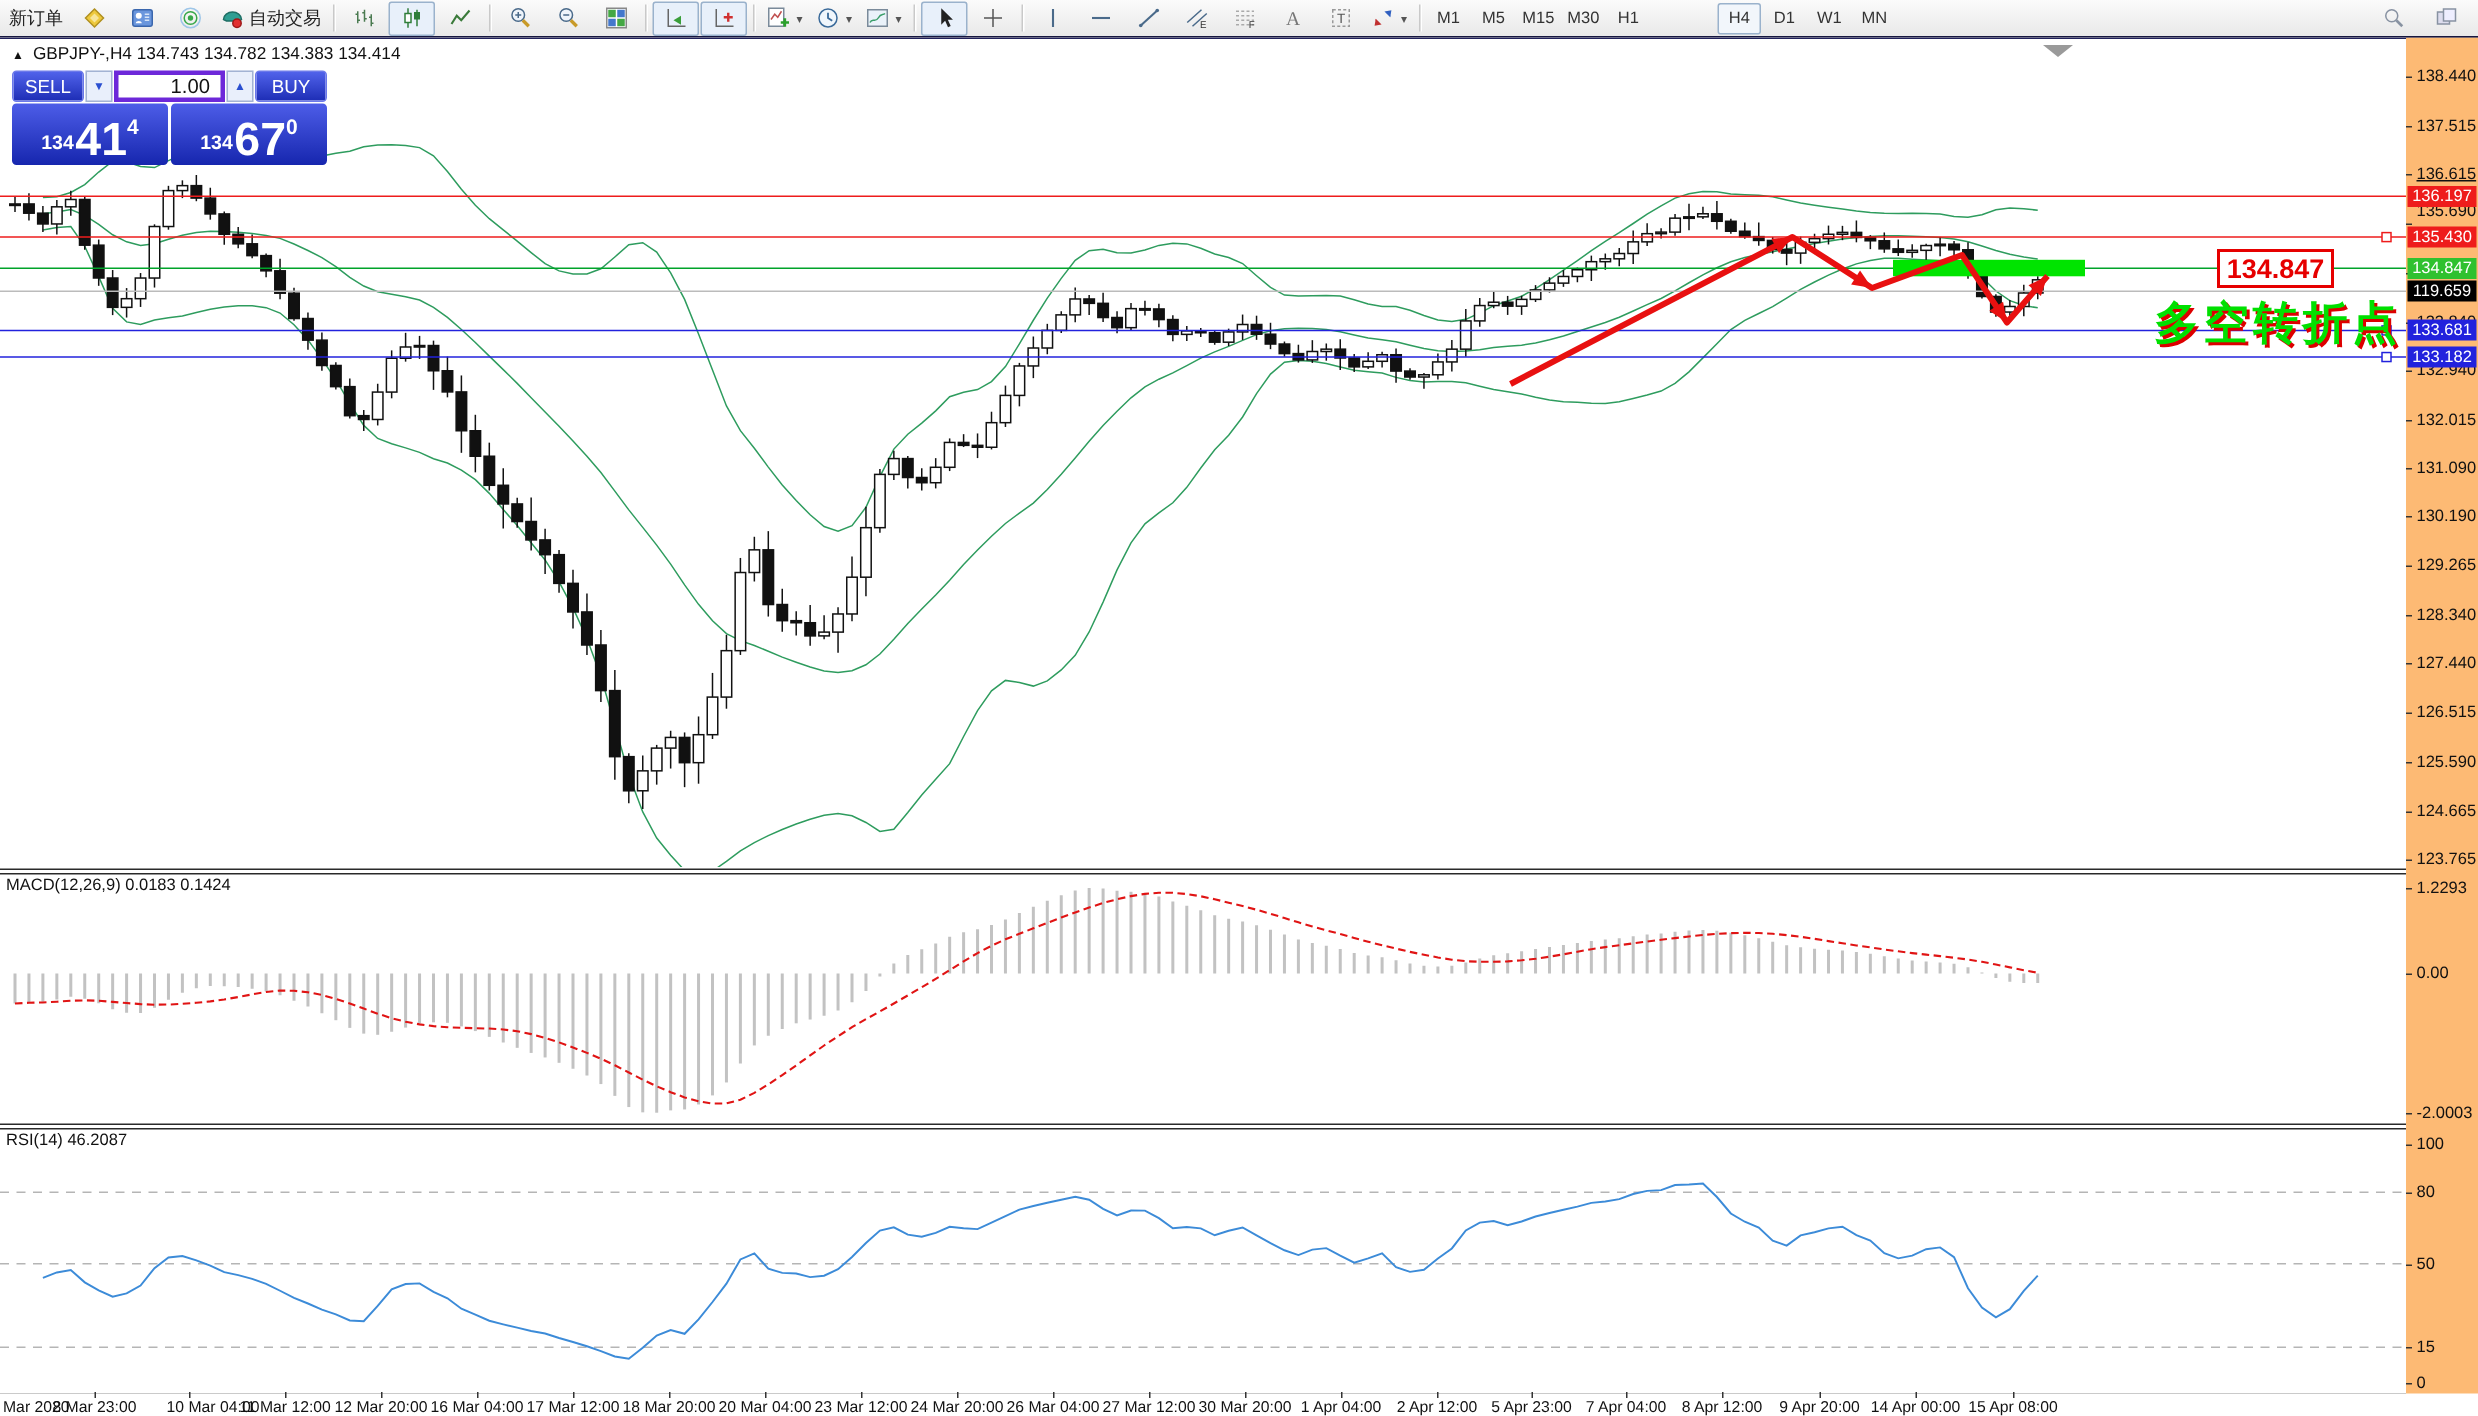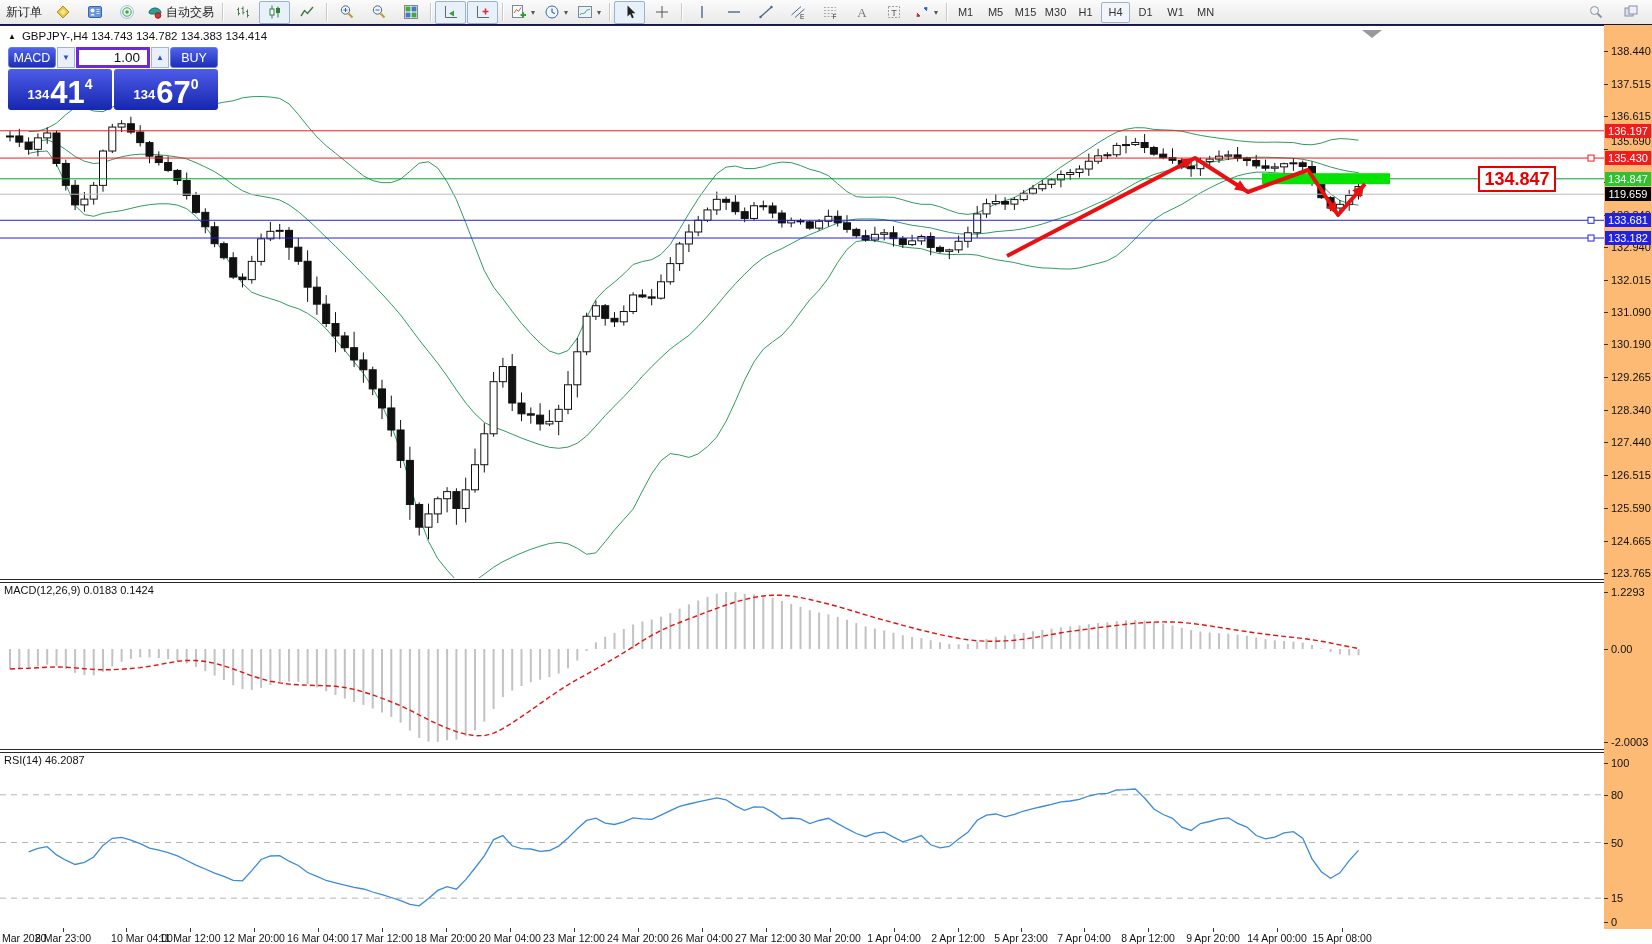--- a/index.html
+++ b/index.html
@@ -8,21 +8,21 @@
   #toolbar{position:absolute;left:0;top:0;width:1652px;height:25px;
     background:linear-gradient(#fbfbfb,#e9e9e9);border-bottom:1px solid #16163f;
     display:flex;align-items:center;gap:1px;padding:0 2px;box-sizing:border-box;z-index:20;}
   .tbtn{height:21px;min-width:23px;display:flex;align-items:center;justify-content:center;
     gap:3px;padding:0 3px;border:1px solid transparent;border-radius:2px;font-size:12px;color:#222;}
   .tbtn.pressed{background:#e8f0fa;border:1px solid #9ab2cc;}
   .tbtn .lbl{white-space:nowrap;}
   .tsep{width:1px;height:18px;background:#c9c9c9;margin:0 3px;box-shadow:1px 0 0 #fff;}
   .tfbtn{height:19px;min-width:27px;display:flex;align-items:center;justify-content:center;
     font-size:11px;color:#333;border:1px solid transparent;border-radius:2px;}
-  .tfbtn.pressed{background:#f2f6fb;border:1px solid #9ab2cc;}
+  .tfbtn.pressed{background:#f2f6fb;border:1px solid #9ab2cc;margin-left:44px;}
   .dd{font-size:8px;color:#555;margin-left:1px;}
   #tb-right{margin-left:auto;display:flex;gap:4px;margin-right:4px;}
   
   #chart-wrap{position:absolute;left:0;top:25px;width:1652px;height:919px;background:#fff;}
   #chart-svg{position:absolute;left:0;top:0;z-index:1;}
   #symbol-header{position:absolute;left:8px;top:5px;z-index:6;font-size:11.5px;color:#111;
     display:flex;align-items:center;gap:6px;}
   #collapse-glyph{font-size:8px;color:#111;}
   
   #trade-panel{position:absolute;left:8px;top:22px;width:210px;z-index:6;}
@@ -766,21 +766,21 @@
       <line x1="1604.5" y1="1" x2="1604.5" y2="904" stroke="#2a2a2a" stroke-width="1"></line>
     </svg>
 
   <div id="symbol-header">
     <span id="collapse-glyph">▲</span>
     <span>GBPJPY-,H4  134.743 134.782 134.383 134.414</span>
   </div>
 
   <div id="trade-panel">
     <div class="tp-row1">
-      <div class="tp-btn">MACD</div>
+      <div class="tp-btn">SELL</div>
       <div class="tp-spin">▼</div>
       <div class="tp-vol">1.00</div>
       <div class="tp-spin">▲</div>
       <div class="tp-btn">BUY</div>
     </div>
     <div class="tp-row2">
       <div class="tp-price">
         <span class="tp-pre">134</span>
         <span class="tp-big">41</span>
         <span class="tp-sup">4</span>
@@ -790,27 +790,28 @@
         <span class="tp-big">67</span>
         <span class="tp-sup">0</span>
       </div>
     </div>
   </div>
 
   <div class="pane-label" id="macd-label" style="top: 559px;">MACD(12,26,9) 0.0183 0.1424</div>
   <div class="pane-label" id="rsi-label" style="top: 729px;">RSI(14) 46.2087</div>
 
   <div id="price-callout">134.847</div>
+  <div id="cn-note">多空转折点</div>
 
   <div id="y-axis">
       <div class="ylab" style="top: 20px;">138.440</div>
       <div class="ytick" style="top: 26px;"></div>
       <div class="ylab" style="top: 52.9023px;">137.515</div>
       <div class="ytick" style="top: 58.9023px;"></div>
-      <div class="ylab" style="top: 84.9152px;">136.615</div>
+      <div class="ylab" style="top: 84.9152px; text-decoration: underline;">136.615</div>
       <div class="ytick" style="top: 90.9152px;"></div>
       <div class="ylab" style="top: 110px;">135.690</div>
       <div class="ytick" style="top: 123.817px;"></div>
       <div class="ylab" style="top: 150.72px;">134.765</div>
       <div class="ytick" style="top: 156.72px;"></div>
       <div class="ylab" style="top: 183.622px;">133.840</div>
       <div class="ytick" style="top: 189.622px;"></div>
       <div class="ylab" style="top: 215.635px;">132.940</div>
       <div class="ytick" style="top: 221.635px;"></div>
       <div class="ylab" style="top: 248.537px;">132.015</div>

